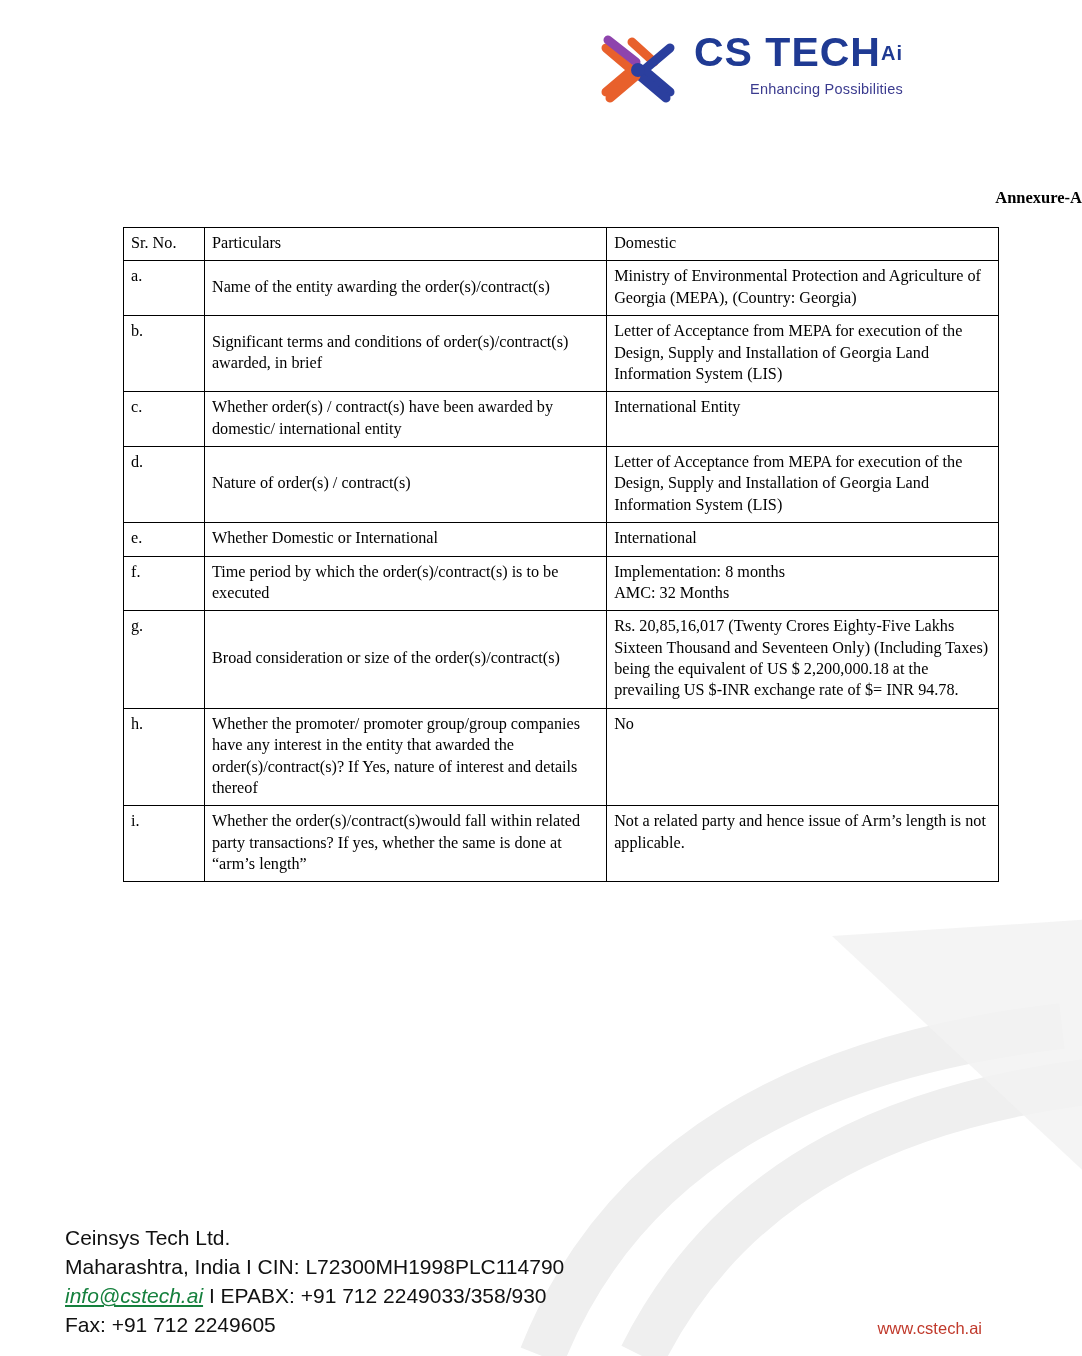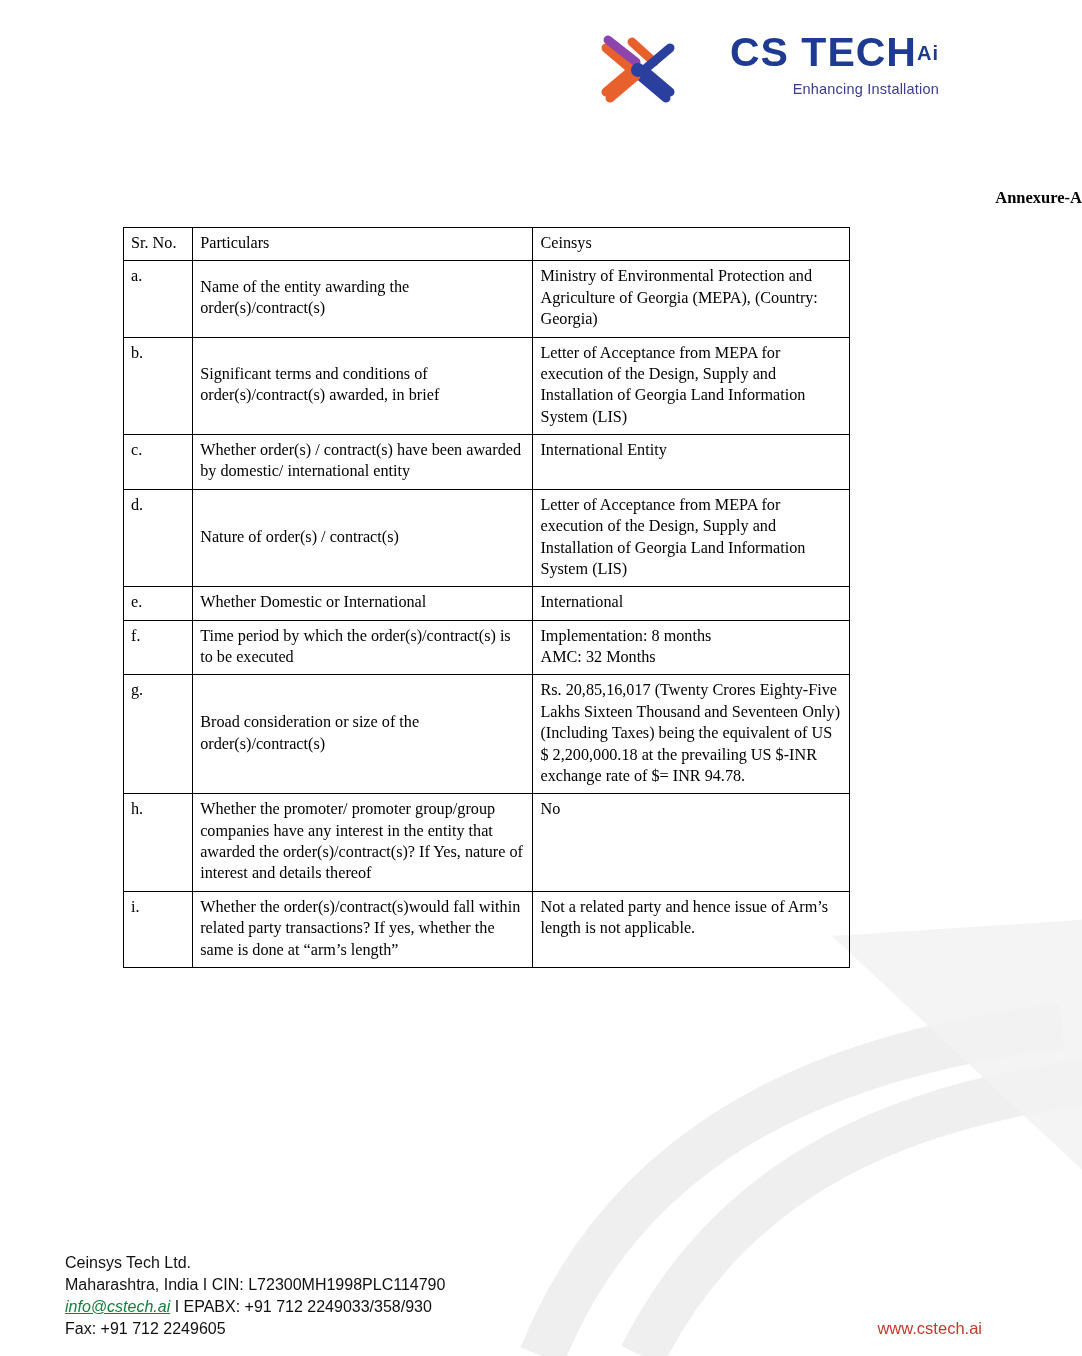--- a/index.html
+++ b/index.html
@@ -44,21 +44,20 @@
   .logo-mark {
     width: 92px;
     height: 76px;
     margin-right: 10px;
     flex: none;
   }
   .logo-text {
     display: block;
     font-family: "Liberation Sans", sans-serif;
     letter-spacing: 1px;
-    margin-left: 36px;
   }
   .logo-main {
     font-size: 41px;
     font-weight: bold;
     color: #1f3a93;
     line-height: 1;
     display: inline-block;
   }
   .logo-sup {
     font-size: 20px;
@@ -86,21 +85,21 @@
     font-size: 16.5px;
     font-weight: bold;
     font-family: "Liberation Serif", serif;
   }
 
   
   table.annex {
     position: absolute;
     top: 227px;
     left: 123px;
-    width: 727px;
+    width: 876px;
     border-collapse: collapse;
     font-size: 16.2px;
     line-height: 1.32;
   }
   table.annex td, table.annex th {
     border: 1px solid #000000;
     vertical-align: top;
     padding: 5px 7px 6px 7px;
     font-weight: normal;
     text-align: left;
@@ -119,21 +118,21 @@
   }
   tr.vmid td.col-part { vertical-align: middle; }
   tr.vmid td.col-sr { vertical-align: top; }
 
   
   .footer {
     position: absolute;
     left: 65px;
     bottom: 16px;
     font-family: "Liberation Sans", sans-serif;
-    font-size: 16px;
+    font-size: 21px;
     line-height: 1.38;
     color: #111111;
   }
   .footer a.mail {
     color: #15803d;
     text-decoration: underline;
     font-style: italic;
   }
   .footer-site {
     position: absolute;
@@ -169,33 +168,33 @@
           <path d="M16 8 L44 30" stroke="#8e44ad"></path>
           <path d="M78 16 L52 38 L78 60" stroke="#2b3f9e"></path>
           <path d="M48 44 L74 66" stroke="#2b3f9e"></path>
           <path d="M44 44 L18 66" stroke="#e8602c"></path>
         </g>
         <circle cx="46" cy="38" r="7" fill="#2b3f9e"></circle>
       </svg>
     </span>
     <span class="logo-text">
       <span class="logo-main">CS TECH</span><span class="logo-sup">Ai</span>
-      <div class="logo-tag">Enhancing Installation</div>
+      <div class="logo-tag">Enhancing Possibilities</div>
     </span>
   </div>
 </div>
 
 <div class="annex-title">Annexure-A</div>
 
 <table class="annex">
   <thead>
     <tr>
       <th class="col-sr">Sr. No.</th>
       <th class="col-part">Particulars</th>
-      <th class="col-det">Ceinsys</th>
+      <th class="col-det">Domestic</th>
     </tr>
   </thead>
   <tbody>
     <tr class="vmid">
       <td class="col-sr">a.</td>
       <td class="col-part">Name of the entity awarding the order(s)/contract(s)</td>
       <td class="col-det">Ministry of Environmental Protection and Agriculture of Georgia (MEPA), (Country: Georgia)</td>
     </tr>
     <tr class="vmid">
       <td class="col-sr">b.</td>

